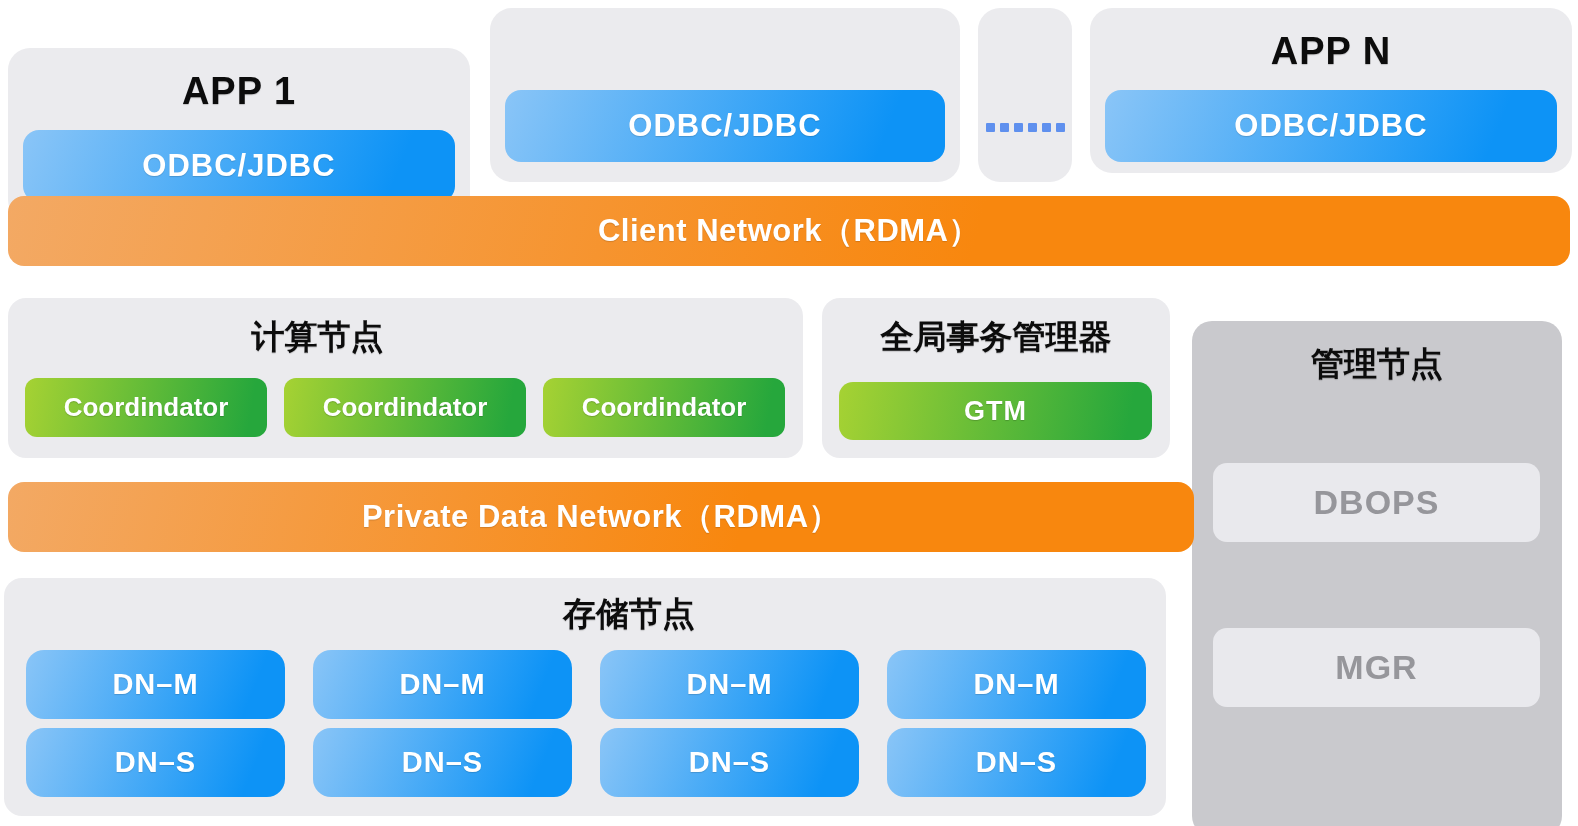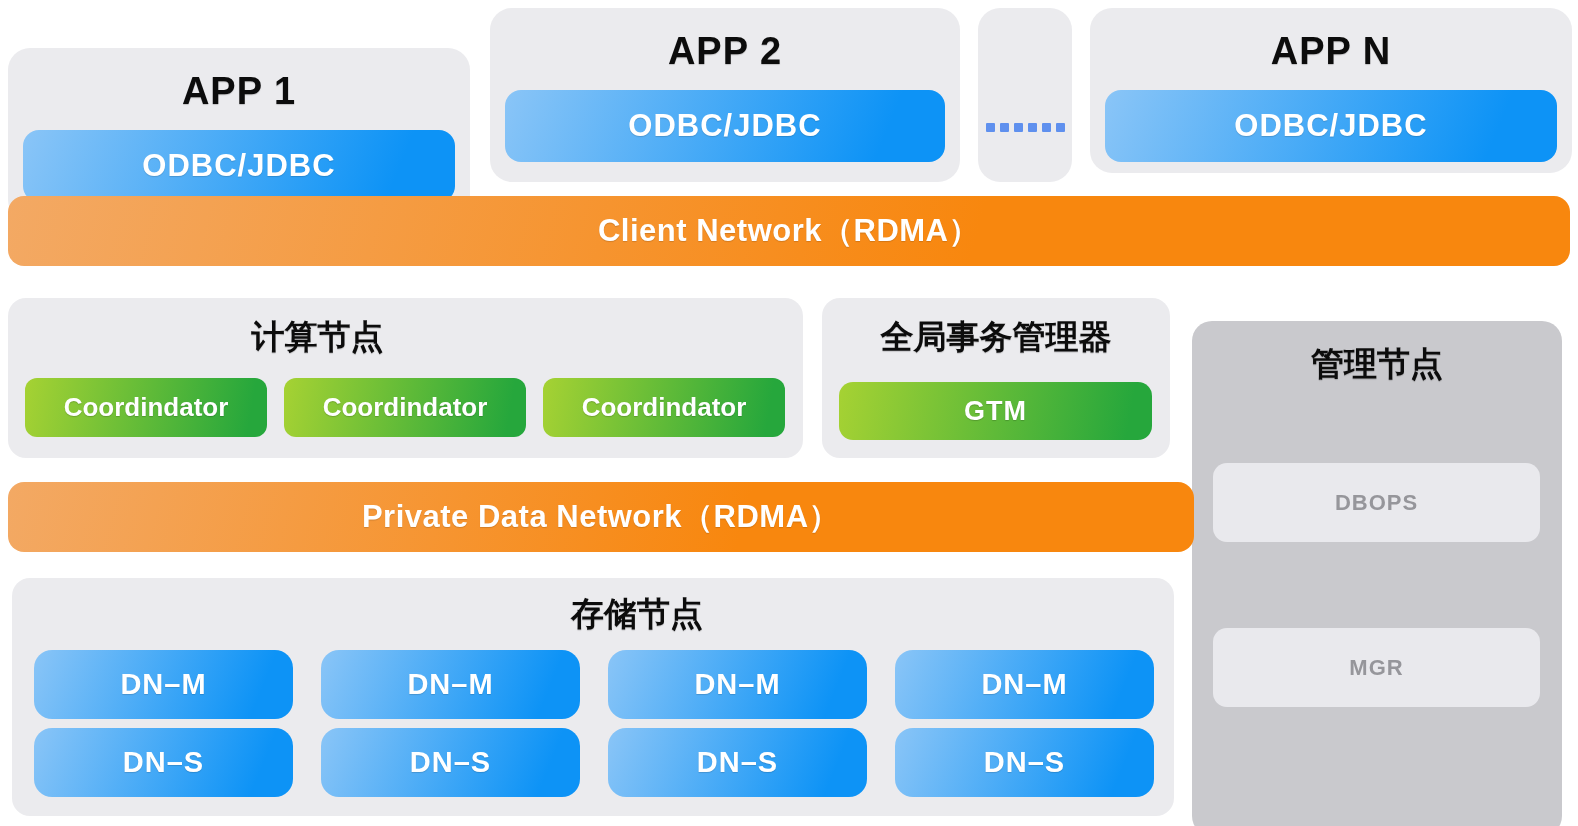--- a/index.html
+++ b/index.html
@@ -53,21 +53,21 @@
   .gtm-btn {
     position:absolute; left:17px; right:18px; top:84px; height:58px;
     border-radius:14px; color:#ffffff; font-size:27px; letter-spacing:1px;
     display:flex; align-items:center; justify-content:center;
     text-shadow:0 1px 1px rgba(0,0,0,.18);
   }
   .mgmt-box { position:absolute; background:var(--mgmt-bg); border-radius:20px; }
   .mgmt-btn {
     position:absolute; left:21px; right:22px; height:79px;
     background:var(--mgmt-btn-bg); border-radius:14px;
-    color:var(--mgmt-btn-text); font-size:22px; letter-spacing:1px;
+    color:var(--mgmt-btn-text); font-size:34px; letter-spacing:1px;
     display:flex; align-items:center; justify-content:center;
   }
   .dn-grid {
     position:absolute; left:22px; top:72px; width:1120px;
     display:grid; grid-template-columns:repeat(4,1fr); column-gap:28px; row-gap:9px;
   }
   .dn-btn {
     height:69px; border-radius:18px; color:#ffffff; font-size:29px; letter-spacing:1px;
     display:flex; align-items:center; justify-content:center;
     text-shadow:0 1px 1px rgba(0,0,0,.15);
@@ -77,21 +77,20 @@
 <body>
 
 <div class="canvas">
 
   <div class="panel" style="left:8px; top:8px; width:462px; height:174px;margin-top:40px;">
     <div class="app-title">APP 1</div>
     <div class="blue-btn blue-grad">ODBC/JDBC</div>
   </div>
 
   <div class="panel" style="left:490px; top:8px; width:470px; height:174px;">
-    <div class="app-title">APP 2</div>
     <div class="blue-btn blue-grad">ODBC/JDBC</div>
   </div>
 
   <div class="panel" style="left:978px; top:8px; width:94px; height:174px;">
     <div class="dots-row">
         <span class="dot"></span>
         <span class="dot"></span>
         <span class="dot"></span>
         <span class="dot"></span>
         <span class="dot"></span>
@@ -121,21 +120,21 @@
   </div>
 
   <div class="mgmt-box" style="left:1192px; top:298px; width:370px; height:515px;margin-top:23px;">
     <div class="section-title" style="top:21px;">管理节点</div>
     <div class="mgmt-btn" style="top:142px;">DBOPS</div>
     <div class="mgmt-btn" style="top:307px;">MGR</div>
   </div>
 
   <div class="net-bar" style="left:8px; top:482px; width:1186px;text-align:right;">Private Data Network（RDMA）</div>
 
-  <div class="section-box" style="left:12px; top:578px; width:1162px; height:238px;">
+  <div class="section-box" style="left:4px; top:578px; width:1162px; height:238px;">
     <div class="section-title title-shift-right" style="top:14px;">存储节点</div>
     <div class="dn-grid">
       <div class="dn-btn blue-grad">DN–M</div>
       <div class="dn-btn blue-grad">DN–M</div>
       <div class="dn-btn blue-grad">DN–M</div>
       <div class="dn-btn blue-grad">DN–M</div>
       <div class="dn-btn blue-grad">DN–S</div>
       <div class="dn-btn blue-grad">DN–S</div>
       <div class="dn-btn blue-grad">DN–S</div>
       <div class="dn-btn blue-grad">DN–S</div>

